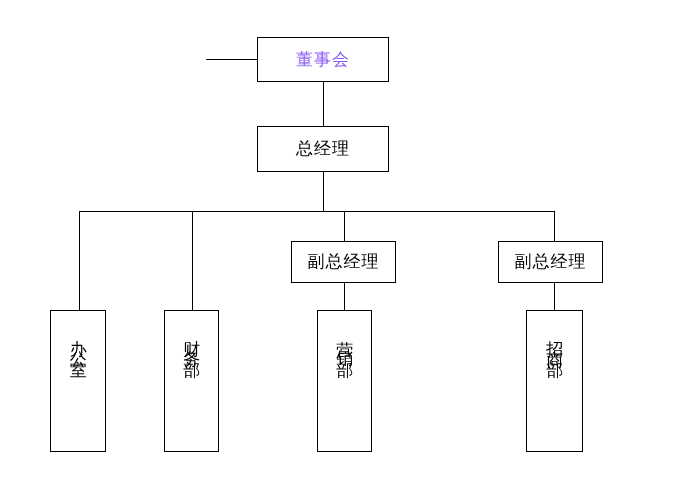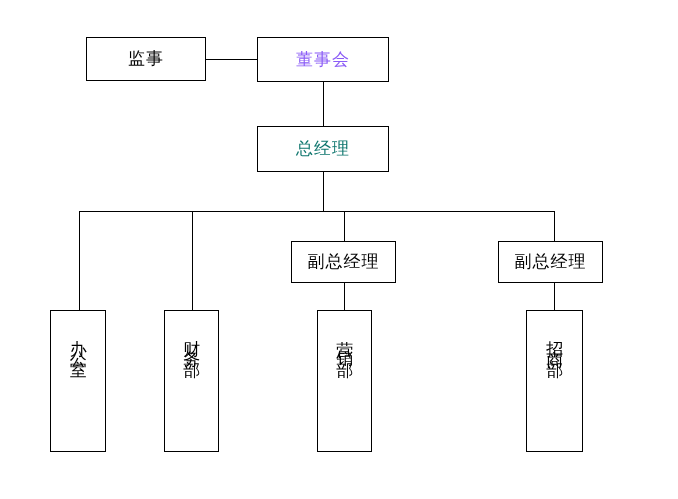--- a/index.html
+++ b/index.html
@@ -70,28 +70,25 @@
     <div class="line h" style="left: 206px; top: 59px; background: rgb(0, 0, 0); width: 51px;"></div>
     <div class="line v" style="left: 323px; top: 82px; background: rgb(0, 0, 0); height: 44px;"></div>
     <div class="line v" style="left: 323px; top: 172px; background: rgb(0, 0, 0); height: 39px;"></div>
     <div class="line h" style="left: 79px; top: 211px; background: rgb(0, 0, 0); width: 475px;"></div>
     <div class="line v" style="left: 79px; top: 211px; background: rgb(0, 0, 0); height: 99px;"></div>
     <div class="line v" style="left: 192px; top: 211px; background: rgb(0, 0, 0); height: 99px;"></div>
     <div class="line v" style="left: 344px; top: 211px; background: rgb(0, 0, 0); height: 30px;"></div>
     <div class="line v" style="left: 554px; top: 211px; background: rgb(0, 0, 0); height: 30px;"></div>
     <div class="line v" style="left: 344px; top: 283px; background: rgb(0, 0, 0); height: 27px;"></div>
     <div class="line v" style="left: 554px; top: 283px; background: rgb(0, 0, 0); height: 27px;"></div>
-    <div class="node horiz" style="left: 86px; top: 37px; width: 120px; height: 44px; border-color: rgb(0, 0, 0);">
-      <span class="node-label" style="color: rgb(0, 0, 0);">监事</span>
-    </div>
     <div class="node horiz" style="left: 257px; top: 37px; width: 132px; height: 45px; border-color: rgb(0, 0, 0);">
       <span class="node-label" style="color: #8b5cf6;">董事会</span>
     </div>
     <div class="node horiz" style="left: 257px; top: 126px; width: 132px; height: 46px; border-color: rgb(0, 0, 0);">
-      <span class="node-label" style="color: #0f766e;">总经理</span>
+      <span class="node-label" style="color: #000000;">总经理</span>
     </div>
     <div class="node horiz" style="left: 291px; top: 241px; width: 105px; height: 42px; border-color: rgb(0, 0, 0);">
       <span class="node-label" style="color: rgb(0, 0, 0);">副总经理</span>
     </div>
     <div class="node horiz" style="left: 498px; top: 241px; width: 105px; height: 42px; border-color: rgb(0, 0, 0);">
       <span class="node-label" style="color: rgb(0, 0, 0);">副总经理</span>
     </div>
     <div class="node vert" style="left: 50px; top: 310px; width: 56px; height: 142px; border-color: rgb(0, 0, 0);">
       <span class="node-label" style="color: rgb(0, 0, 0);">办公室</span>
     </div>

